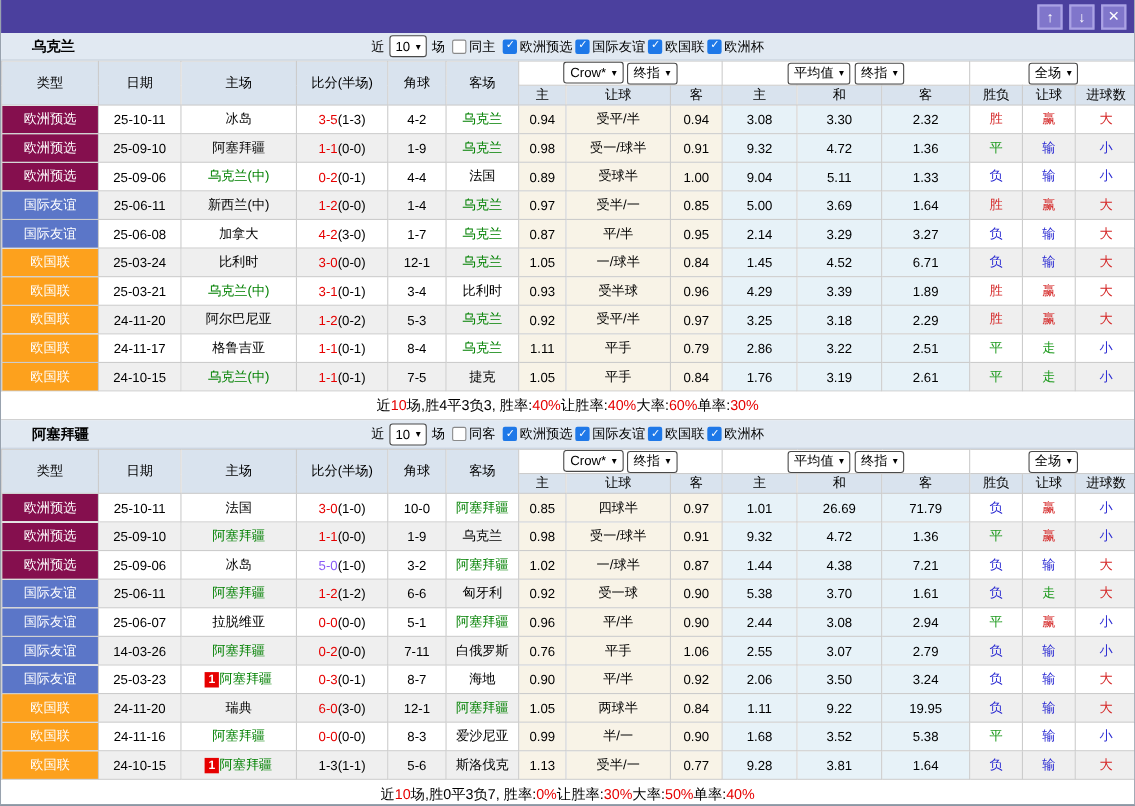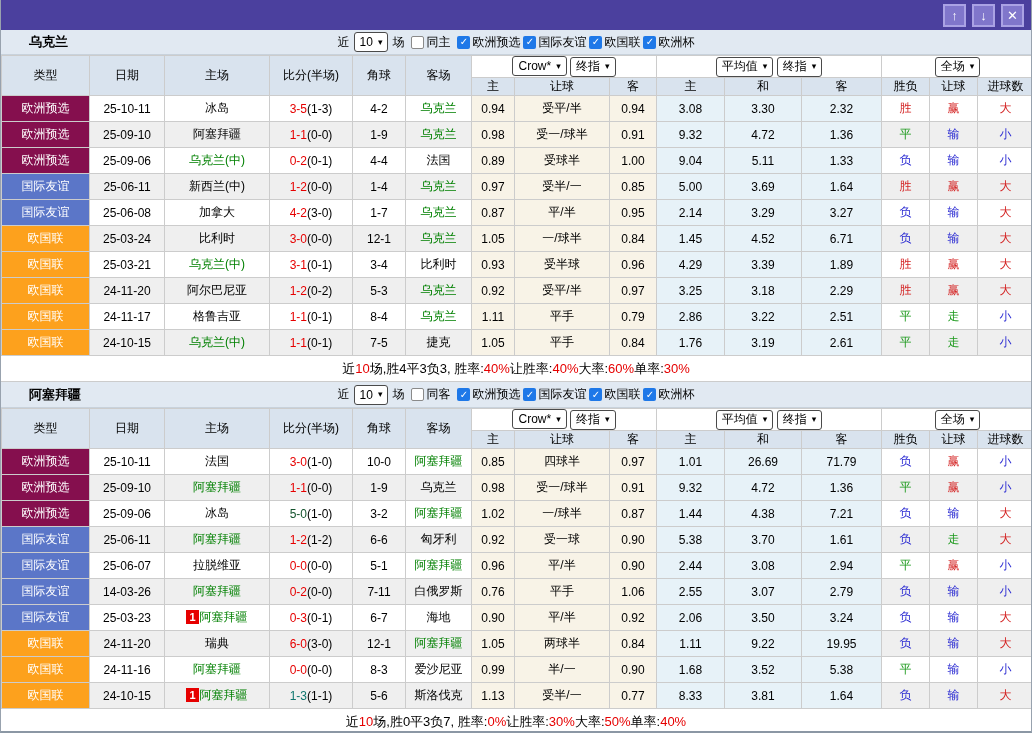--- a/index.html
+++ b/index.html
@@ -470,21 +470,21 @@
               <td class="avg">4.72</td>
               <td class="avg">1.36</td>
               <td class="res" style="color: rgb(29, 154, 29);">平</td>
               <td class="res" style="color: rgb(212, 36, 36);">赢</td>
               <td class="res" style="color: rgb(42, 42, 210);">小</td>
             </tr>
             <tr>
               <td class="league" style="background: rgb(133, 15, 78);">欧洲预选</td>
               <td>25-09-06</td>
               <td><span>冰岛</span></td>
-              <td><span style="color: #14532d;">5-0</span><span>(1-0)</span></td>
+              <td><span style="color: #8b5cf6;">5-0</span><span>(1-0)</span></td>
               <td>3-2</td>
               <td><span style="color: rgb(0, 128, 0);">阿塞拜疆</span></td>
               <td class="odds">1.02</td>
               <td class="odds">一/球半</td>
               <td class="odds">0.87</td>
               <td class="avg">1.44</td>
               <td class="avg">4.38</td>
               <td class="avg">7.21</td>
               <td class="res" style="color: rgb(42, 42, 210);">负</td>
               <td class="res" style="color: rgb(42, 42, 210);">输</td>
@@ -539,21 +539,21 @@
               <td class="avg">2.79</td>
               <td class="res" style="color: rgb(42, 42, 210);">负</td>
               <td class="res" style="color: rgb(42, 42, 210);">输</td>
               <td class="res" style="color: rgb(42, 42, 210);">小</td>
             </tr>
             <tr>
               <td class="league" style="background: rgb(91, 118, 200);">国际友谊</td>
               <td>25-03-23</td>
               <td><span class="redbadge">1</span><span style="color: rgb(0, 128, 0);">阿塞拜疆</span></td>
               <td><span style="color: rgb(230, 0, 0);">0-3</span><span>(0-1)</span></td>
-              <td>6-7</td>
+              <td>8-7</td>
               <td><span>海地</span></td>
               <td class="odds">0.90</td>
               <td class="odds">平/半</td>
               <td class="odds">0.92</td>
               <td class="avg">2.06</td>
               <td class="avg">3.50</td>
               <td class="avg">3.24</td>
               <td class="res" style="color: rgb(42, 42, 210);">负</td>
               <td class="res" style="color: rgb(42, 42, 210);">输</td>
               <td class="res" style="color: rgb(212, 36, 36);">大</td>
@@ -589,27 +589,27 @@
               <td class="avg">3.52</td>
               <td class="avg">5.38</td>
               <td class="res" style="color: rgb(29, 154, 29);">平</td>
               <td class="res" style="color: rgb(42, 42, 210);">输</td>
               <td class="res" style="color: rgb(42, 42, 210);">小</td>
             </tr>
             <tr>
               <td class="league" style="background: rgb(253, 161, 29);">欧国联</td>
               <td>24-10-15</td>
               <td><span class="redbadge">1</span><span style="color: rgb(0, 128, 0);">阿塞拜疆</span></td>
-              <td><span style="color: #0f766e;">1-3</span><span>(1-1)</span></td>
+              <td><span style="color: #000000;">1-3</span><span>(1-1)</span></td>
               <td>5-6</td>
               <td><span>斯洛伐克</span></td>
               <td class="odds">1.13</td>
               <td class="odds">受半/一</td>
               <td class="odds">0.77</td>
-              <td class="avg">8.33</td>
+              <td class="avg">9.28</td>
               <td class="avg">3.81</td>
               <td class="avg">1.64</td>
               <td class="res" style="color: rgb(42, 42, 210);">负</td>
               <td class="res" style="color: rgb(42, 42, 210);">输</td>
               <td class="res" style="color: rgb(212, 36, 36);">大</td>
             </tr>
           </tbody>
     </table>
     <div class="summary">
           <span>近</span>

